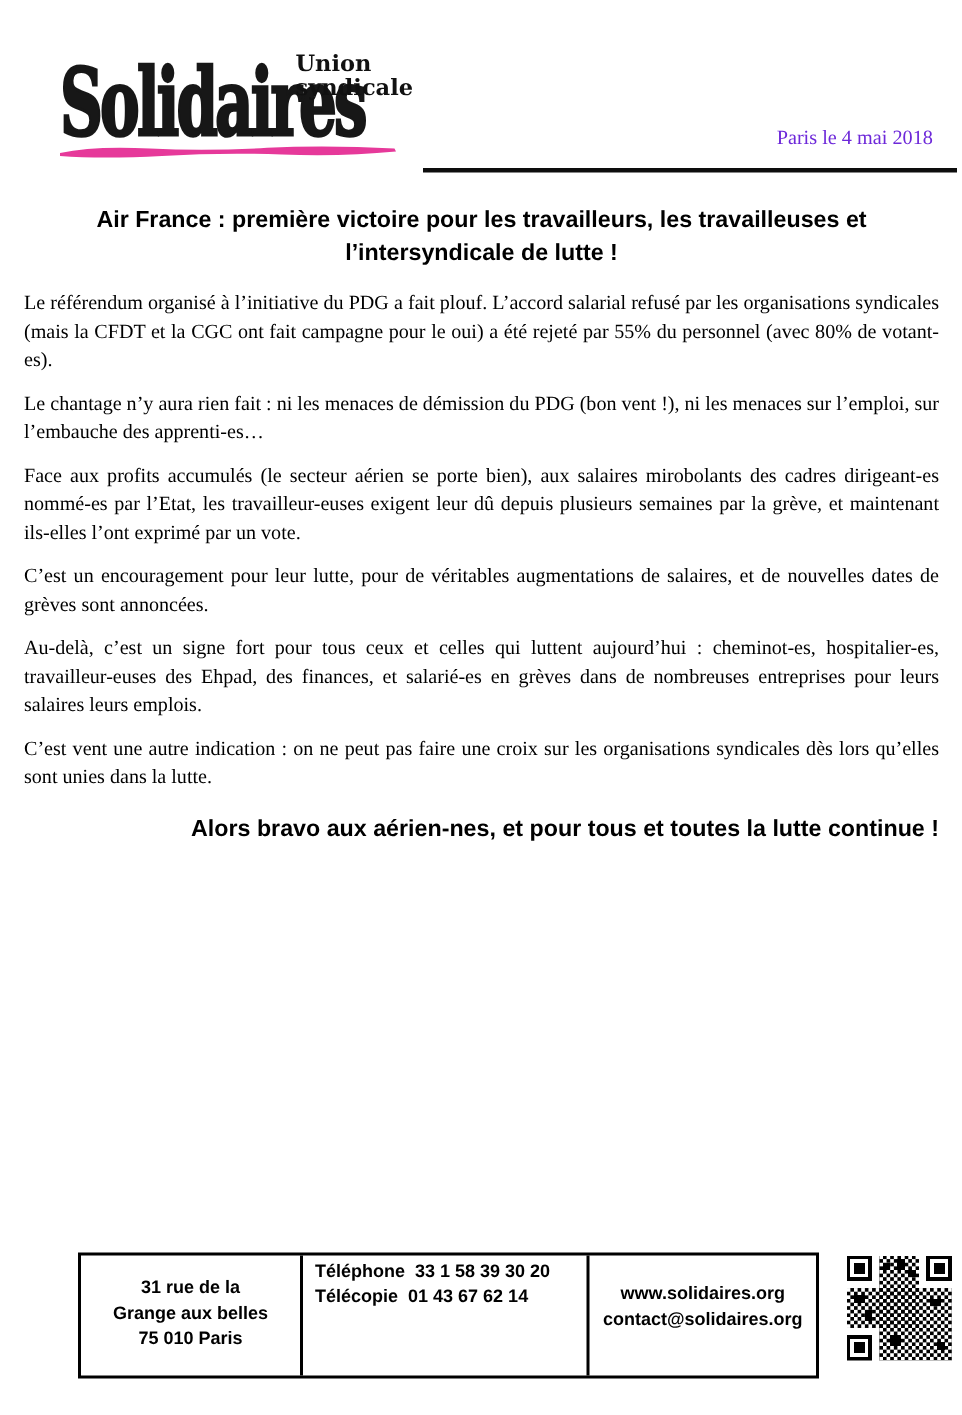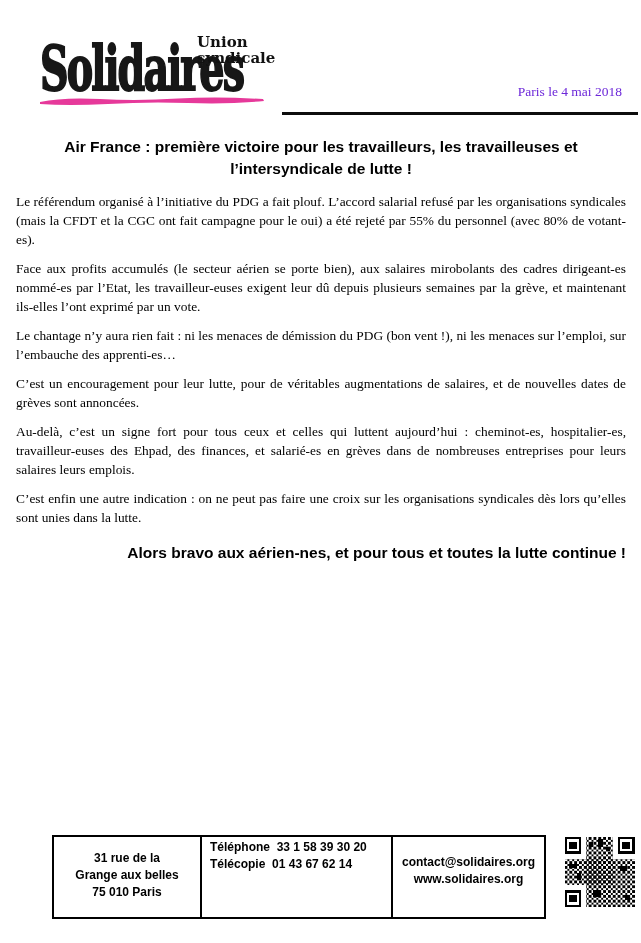--- a/index.html
+++ b/index.html
@@ -67,41 +67,41 @@
   <svg class="brush" viewBox="0 0 228 12" preserveAspectRatio="none">
     <path d="M2,7 Q25,2 62,4 Q100,6 140,3.5 Q180,1.5 225,4 L226,6 Q190,9.5 150,8 Q110,6.5 70,9 Q30,11 2,9 Z" fill="#e6399a"></path>
   </svg>
 
   <div class="dateline">Paris le 4 mai 2018</div>
   <div class="hrule"></div>
 
   <div class="content">
     <div class="doc-title">Air France : première victoire pour les travailleurs, les travailleuses et l’intersyndicale de lutte !</div>
     <p class="para">Le référendum organisé à l’initiative du PDG a fait plouf. L’accord salarial refusé par les organisations syndicales (mais la CFDT et la CGC ont fait campagne pour le oui) a été rejeté  par 55% du personnel (avec 80% de votant-es).</p>
+    <p class="para">Le chantage n’y aura rien fait : ni les menaces de démission du PDG (bon vent !), ni les menaces sur l’emploi, sur l’embauche des apprenti-es…</p>
     <p class="para">Face aux profits accumulés (le secteur aérien se porte bien), aux salaires mirobolants des cadres dirigeant-es nommé-es par l’Etat, les travailleur-euses exigent leur dû depuis plusieurs semaines par la grève, et maintenant ils-elles l’ont exprimé par un vote.</p>
-    <p class="para">Le chantage n’y aura rien fait : ni les menaces de démission du PDG (bon vent !), ni les menaces sur l’emploi, sur l’embauche des apprenti-es…</p>
     <p class="para">C’est un encouragement pour leur lutte, pour de véritables augmentations de salaires, et de nouvelles dates de grèves sont annoncées.</p>
     <p class="para">Au-delà, c’est un signe fort pour tous ceux et celles qui luttent aujourd’hui : cheminot-es, hospitalier-es, travailleur-euses des Ehpad, des finances, et salarié-es en grèves dans de nombreuses entreprises pour leurs salaires leurs emplois.</p>
-    <p class="para">C’est enfin une autre indication : on ne peut pas faire une croix sur les organisations syndicales dès lors qu’elles sont unies dans la lutte.</p>
+    <p class="para">C’est vent une autre indication : on ne peut pas faire une croix sur les organisations syndicales dès lors qu’elles sont unies dans la lutte.</p>
     <div class="closing">Alors bravo aux aérien-nes, et pour tous et toutes la lutte continue !</div>
   </div>
 
   <div class="footer-table">
     <div class="cell address">
       <div>31 rue de la</div>
       <div>Grange aux belles</div>
       <div>75 010 Paris</div>
     </div>
     <div class="cell phone">
       <div>Téléphone&nbsp; 33 1 58 39 30 20</div>
       <div>Télécopie&nbsp; 01 43 67 62 14</div>
     </div>
     <div class="cell web">
+      <div>www.solidaires.org</div>
       <div>contact@solidaires.org</div>
-      <div>www.solidaires.org</div>
     </div>
   </div>
 
   <svg class="qr" viewBox="0 0 29 29" shape-rendering="crispEdges">
     <defs>
       <pattern id="qrp" width="2" height="2" patternUnits="userSpaceOnUse">
         <rect width="1" height="1" fill="#000"></rect>
         <rect x="1" y="1" width="1" height="1" fill="#000"></rect>
       </pattern>
     </defs>

